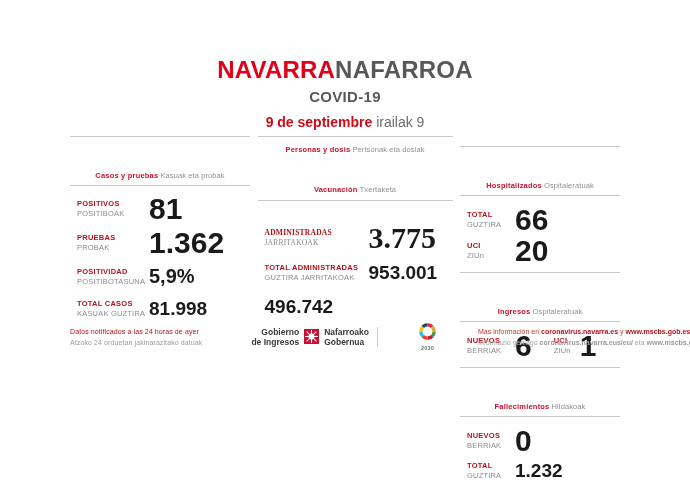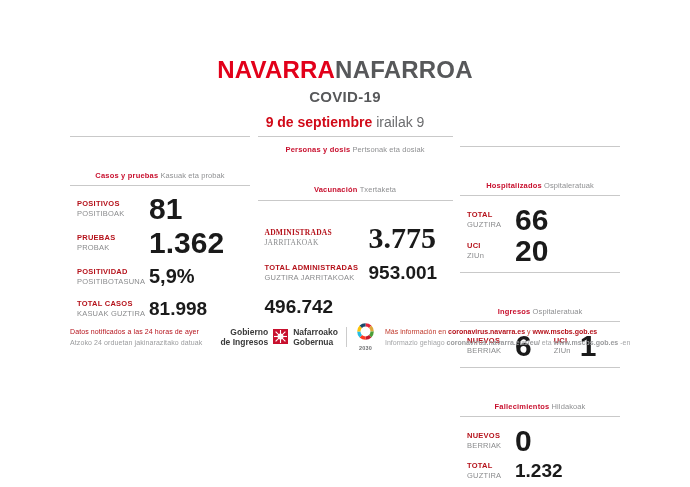--- a/index.html
+++ b/index.html
@@ -117,20 +117,21 @@
 
   
   .footer {
     position: absolute;
     top: 322px;
     left: 0;
     width: 690px;
     display: flex;
     align-items: center;
     padding: 0 70px;
+    gap: 31px;
   }
   .foot-note { line-height: 11px; }
   .fn-es { font-size: 7px; color: #b5121b; letter-spacing: 0.1px; white-space: nowrap; }
   .fn-eu { font-size: 7px; color: #9a9b9d; letter-spacing: 0.1px; white-space: nowrap; }
 
   .gov-logo {
     display: flex;
     align-items: center;
     margin-left: 18px;
     padding-right: 8px;

